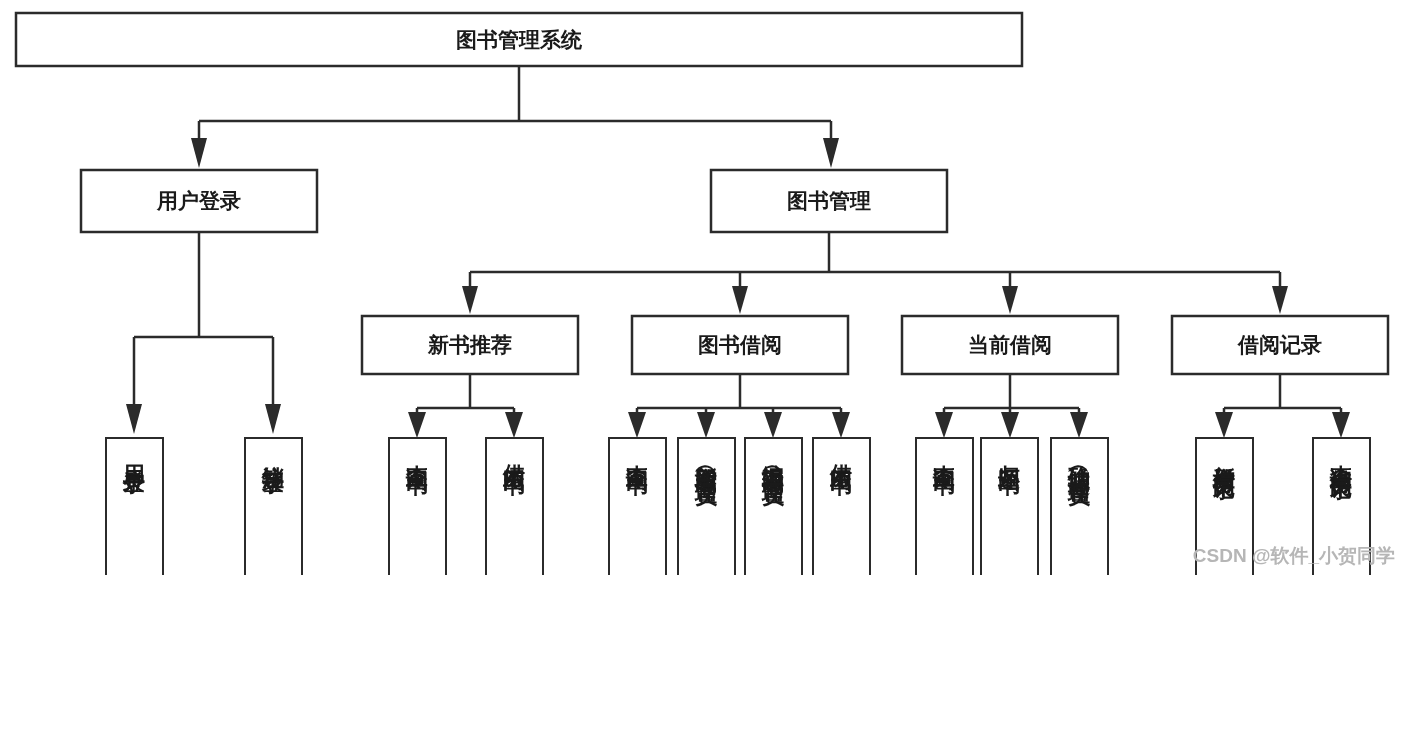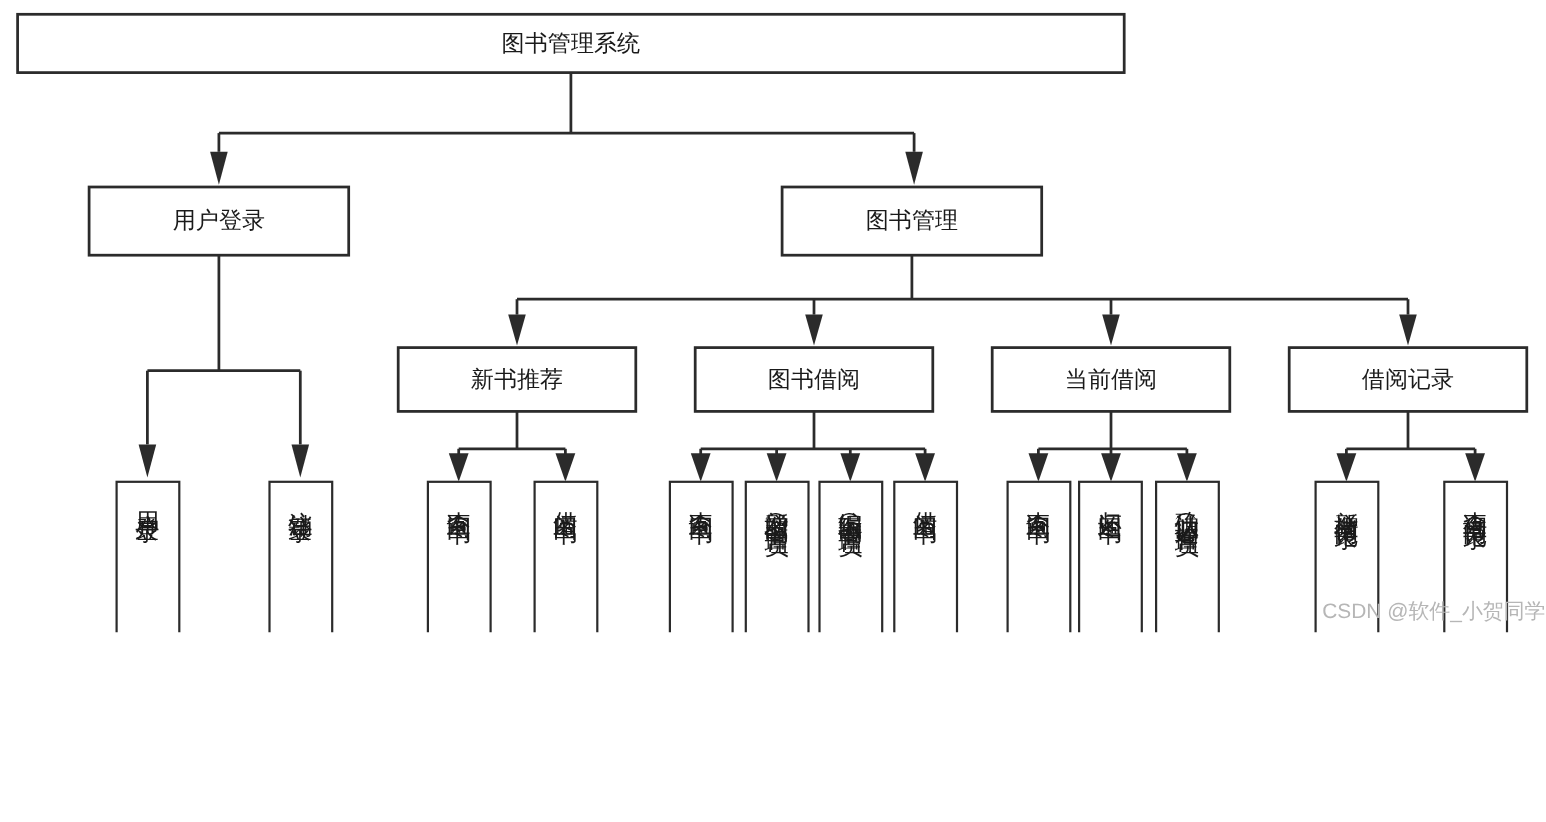--- a/index.html
+++ b/index.html
@@ -9,20 +9,21 @@
   }
   body {
     font-family: "Liberation Sans", "DejaVu Sans", sans-serif;
   }
   #stage {
     position: relative;
     width: 1405px;
     height: 575px;
     background: #ffffff;
     overflow: hidden;
+    font-weight: bold;
   }
   svg#diagram {
     position: absolute;
     left: 0;
     top: 0;
     width: 1405px;
     height: 747px;
   }
   .node-rect {
     fill: #ffffff;
@@ -60,21 +61,21 @@
     text-orientation: upright;
     font-family: "Liberation Sans", "DejaVu Sans", sans-serif;
     font-size: 22px;
     line-height: 1.05;
     letter-spacing: 3px;
     color: #1a1a1a;
     white-space: nowrap;
   }
   .watermark {
     position: absolute;
-    right: 0;
+    right: 10px;
     bottom: 6px;
     font-family: "Liberation Sans", "DejaVu Sans", sans-serif;
     font-size: 19px;
     color: #b6b6b6;
     white-space: nowrap;
     pointer-events: none;
     text-align: right;
   }
 </style>
 </head>

